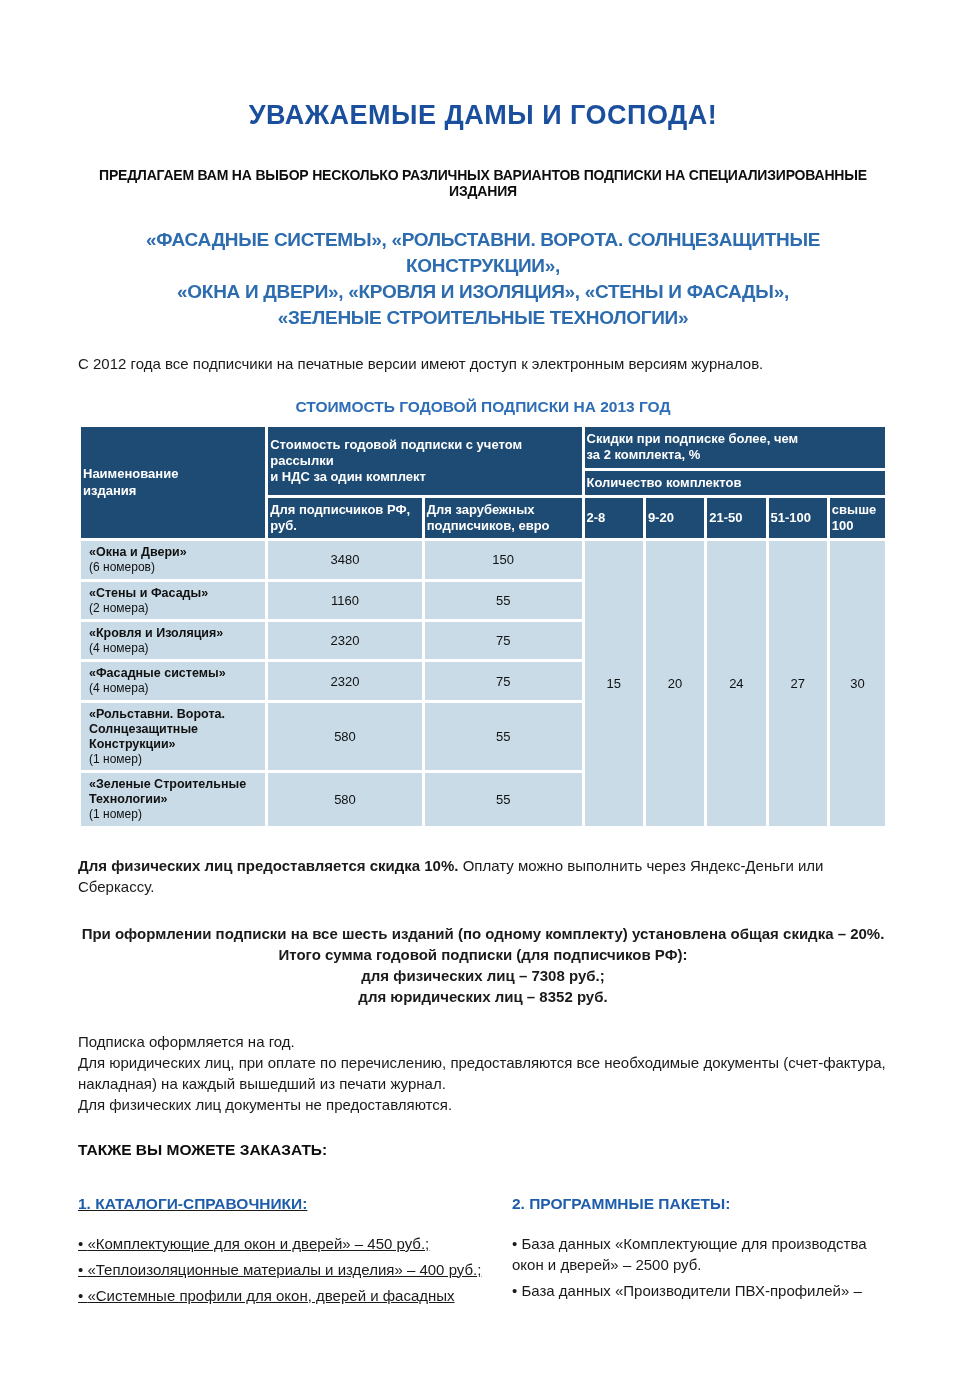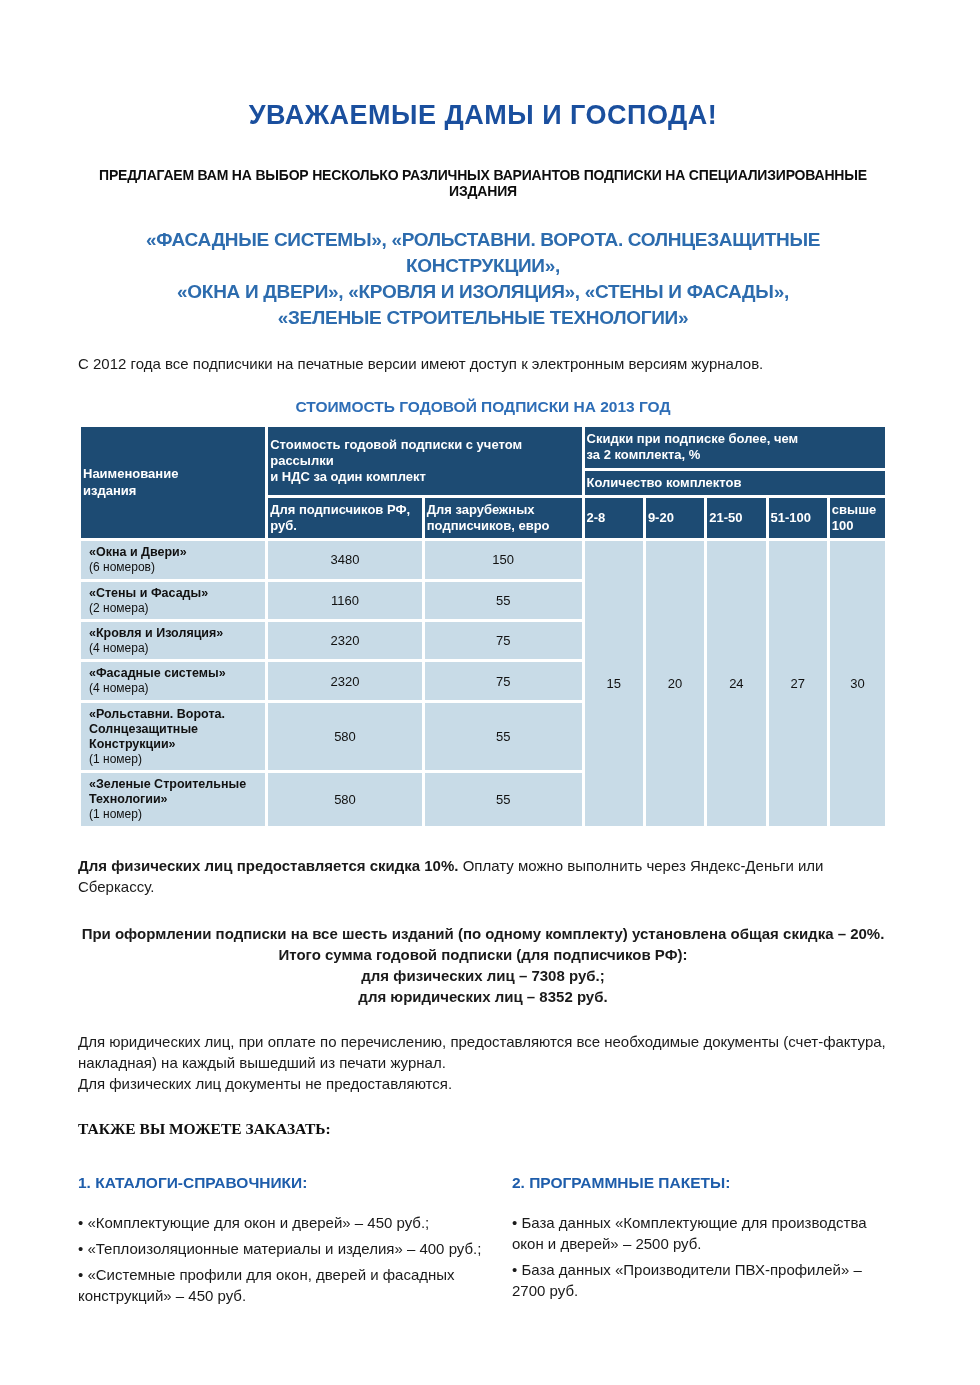--- a/index.html
+++ b/index.html
@@ -30,24 +30,24 @@
   td.num-cell { text-align: center; }
   td.discount-cell { text-align: center; }
   tr.r-s { height: 34px; }
   tr.r-m { height: 48px; }
   tr.r-l { height: 64px; }
 
   .note { margin-top: 26px; font-size: 15px; line-height: 21px; }
   .note b { font-weight: bold; }
   .total-block { margin-top: 26px; font-size: 15px; font-weight: bold; line-height: 21px; text-align: center; }
   .terms { margin-top: 24px; font-size: 15px; line-height: 21px; }
-  .also-heading { margin-top: 26px; font-size: 15.5px; font-weight: bold; color: #0d0d0d; font-family: Liberation Serif, serif; }
+  .also-heading { margin-top: 26px; font-size: 15.5px; font-weight: bold; color: #0d0d0d; }
 
   .columns { display: flex; margin-top: 36px; }
-  .col-left { flex: 0 0 410px; margin-right: 24px; }
+  .col-left { flex: 0 0 410px; margin-right: 24px; text-decoration: underline; }
   .col-right { flex: 1; }
   .section-heading { color: #1e5dab; font-weight: bold; font-size: 15.5px; margin-bottom: 20px; }
   .item { font-size: 15px; line-height: 21px; margin-top: 5px; }
   .item::before { content: "• "; }
 
   .footer { margin-top: 42px; text-align: center; color: #1d4d8c; font-weight: bold; font-size: 15.5px; line-height: 28px; }
 </style>
 </head>
 <body>
 
@@ -166,20 +166,21 @@
   </div>
 
   <div class="total-block">
     <div>При оформлении подписки на все шесть изданий (по одному комплекту) установлена общая скидка – 20%.</div>
     <div>Итого сумма годовой подписки (для подписчиков РФ):</div>
     <div>для физических лиц – 7308 руб.;</div>
     <div>для юридических лиц – 8352 руб.</div>
   </div>
 
   <div class="terms">
+    <div>Подписка оформляется на год.</div>
     <div>Для юридических лиц, при оплате по перечислению, предоставляются все необходимые документы (счет-фактура, накладная) на каждый вышедший из печати журнал.</div>
     <div>Для физических лиц документы не предоставляются.</div>
   </div>
 
   <div class="also-heading">ТАКЖЕ ВЫ МОЖЕТЕ ЗАКАЗАТЬ:</div>
 
   <div class="columns">
     <div class="col-left">
       <div class="section-heading">1. КАТАЛОГИ-СПРАВОЧНИКИ:</div>
       <div class="item">«Комплектующие для окон и дверей» – 450 руб.;</div>

